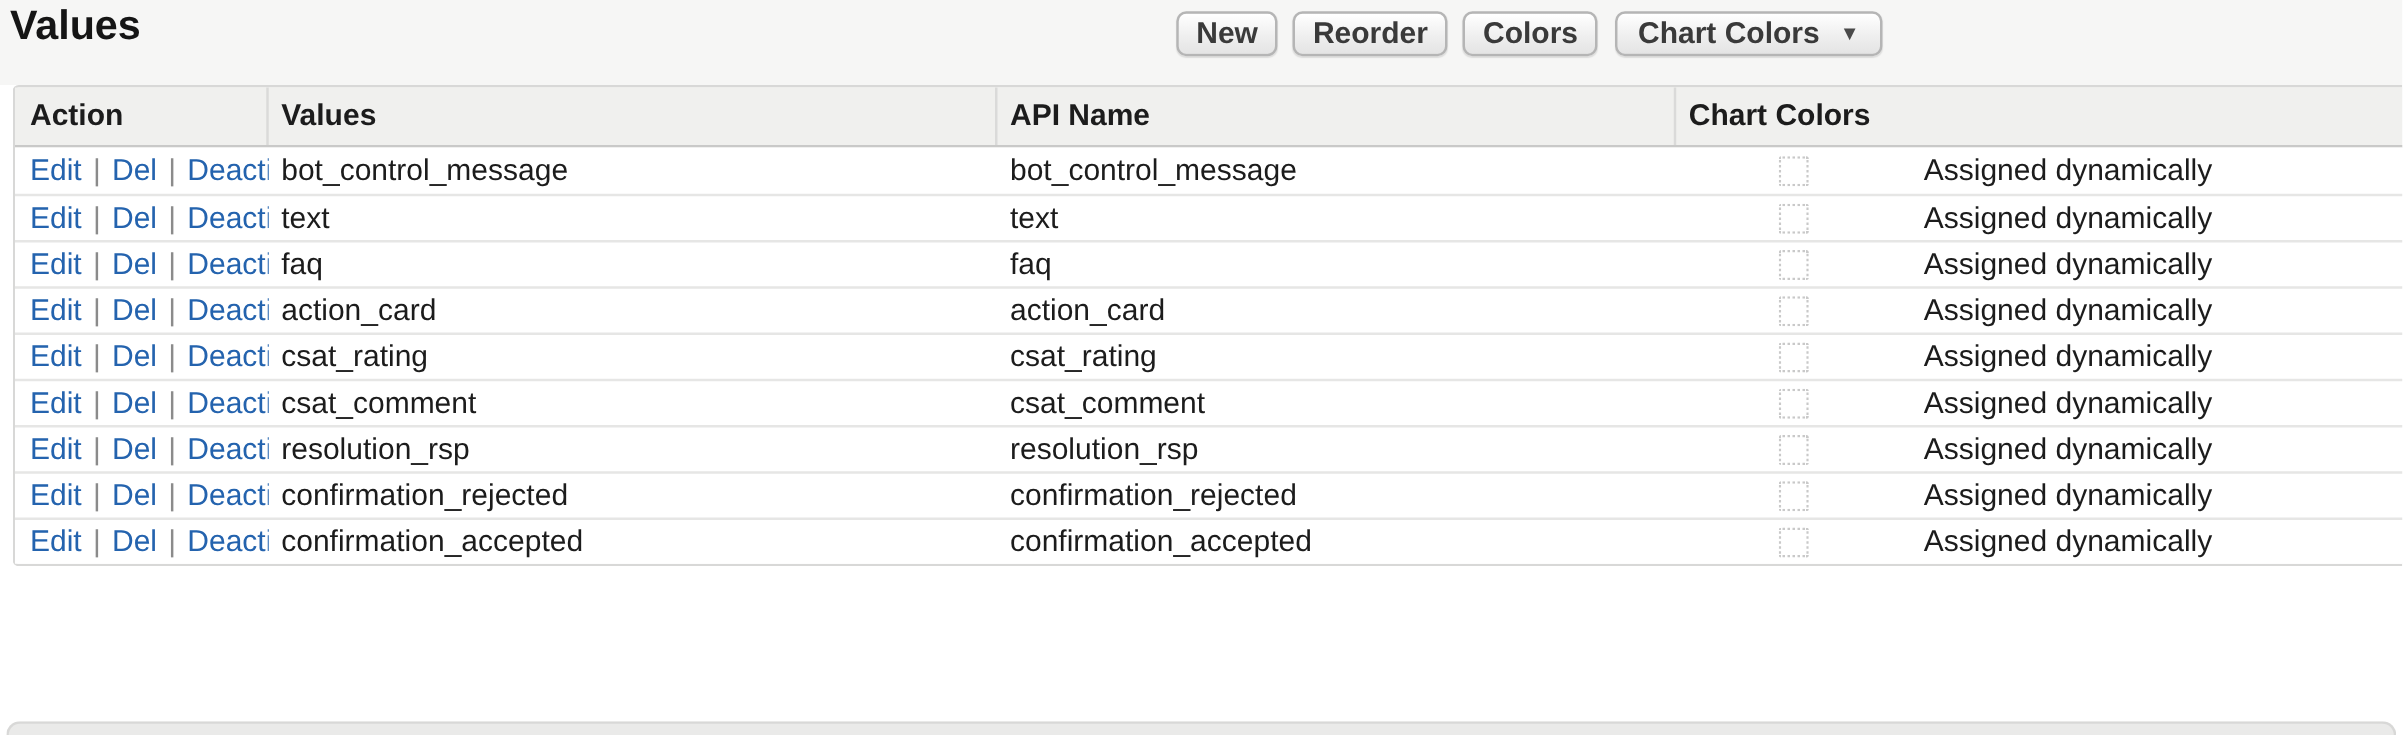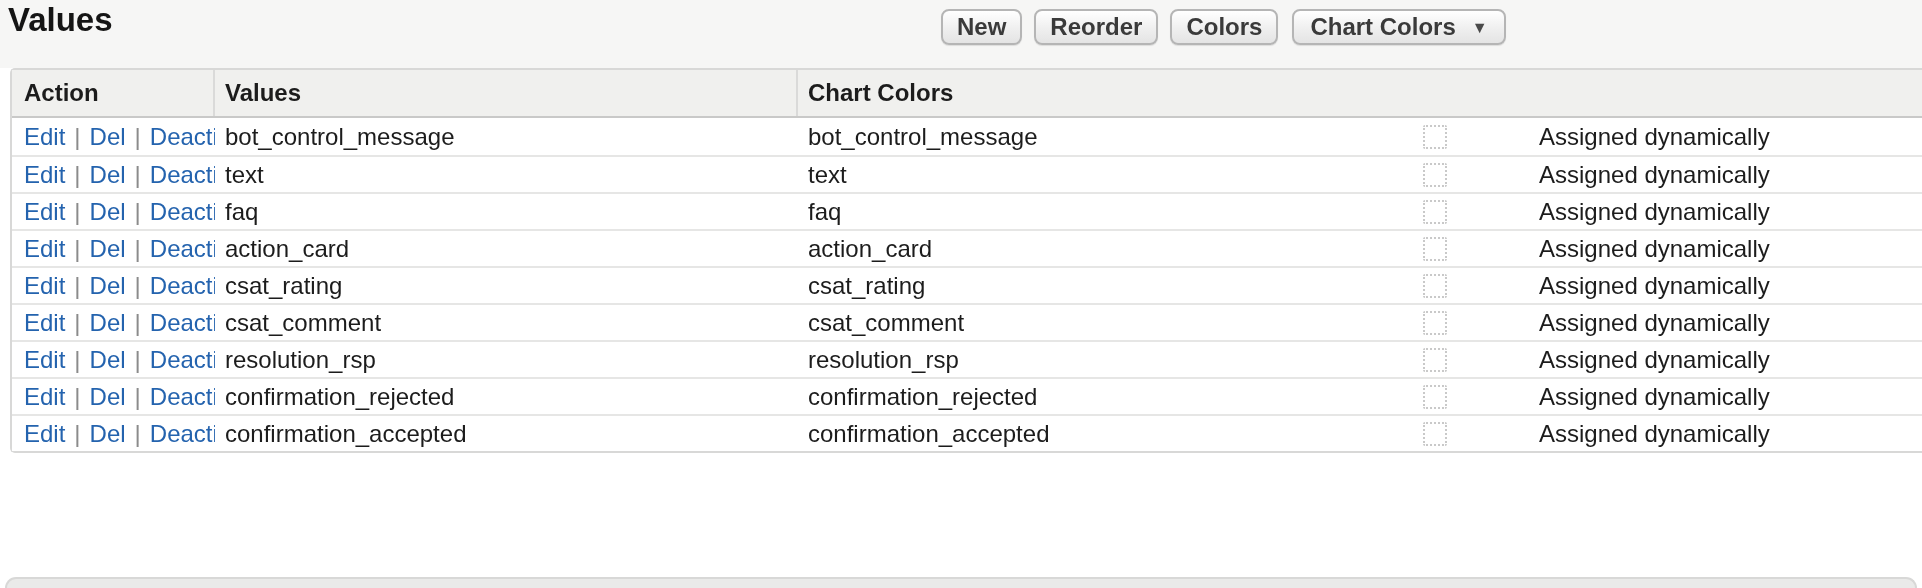--- a/index.html
+++ b/index.html
@@ -102,20 +102,21 @@
   <button class="btn dropdown">
     <span>Chart Colors</span>
     <span class="arrow">▼</span>
   </button>
 </div>
 
 <div class="table">
   <div class="trow thead">
     <div class="cell hcell action">Action</div>
     <div class="cell hcell">Values</div>
+    <div class="cell hcell">API Name</div>
     <div class="cell hcell">Chart Colors</div>
   </div>
 
     <div class="trow brow">
       <div class="cell action">
         <a class="link">Edit</a>
         <span class="pipe">|</span>
         <a class="link">Del</a>
         <span class="pipe">|</span>
         <a class="link">Deactivate</a>

